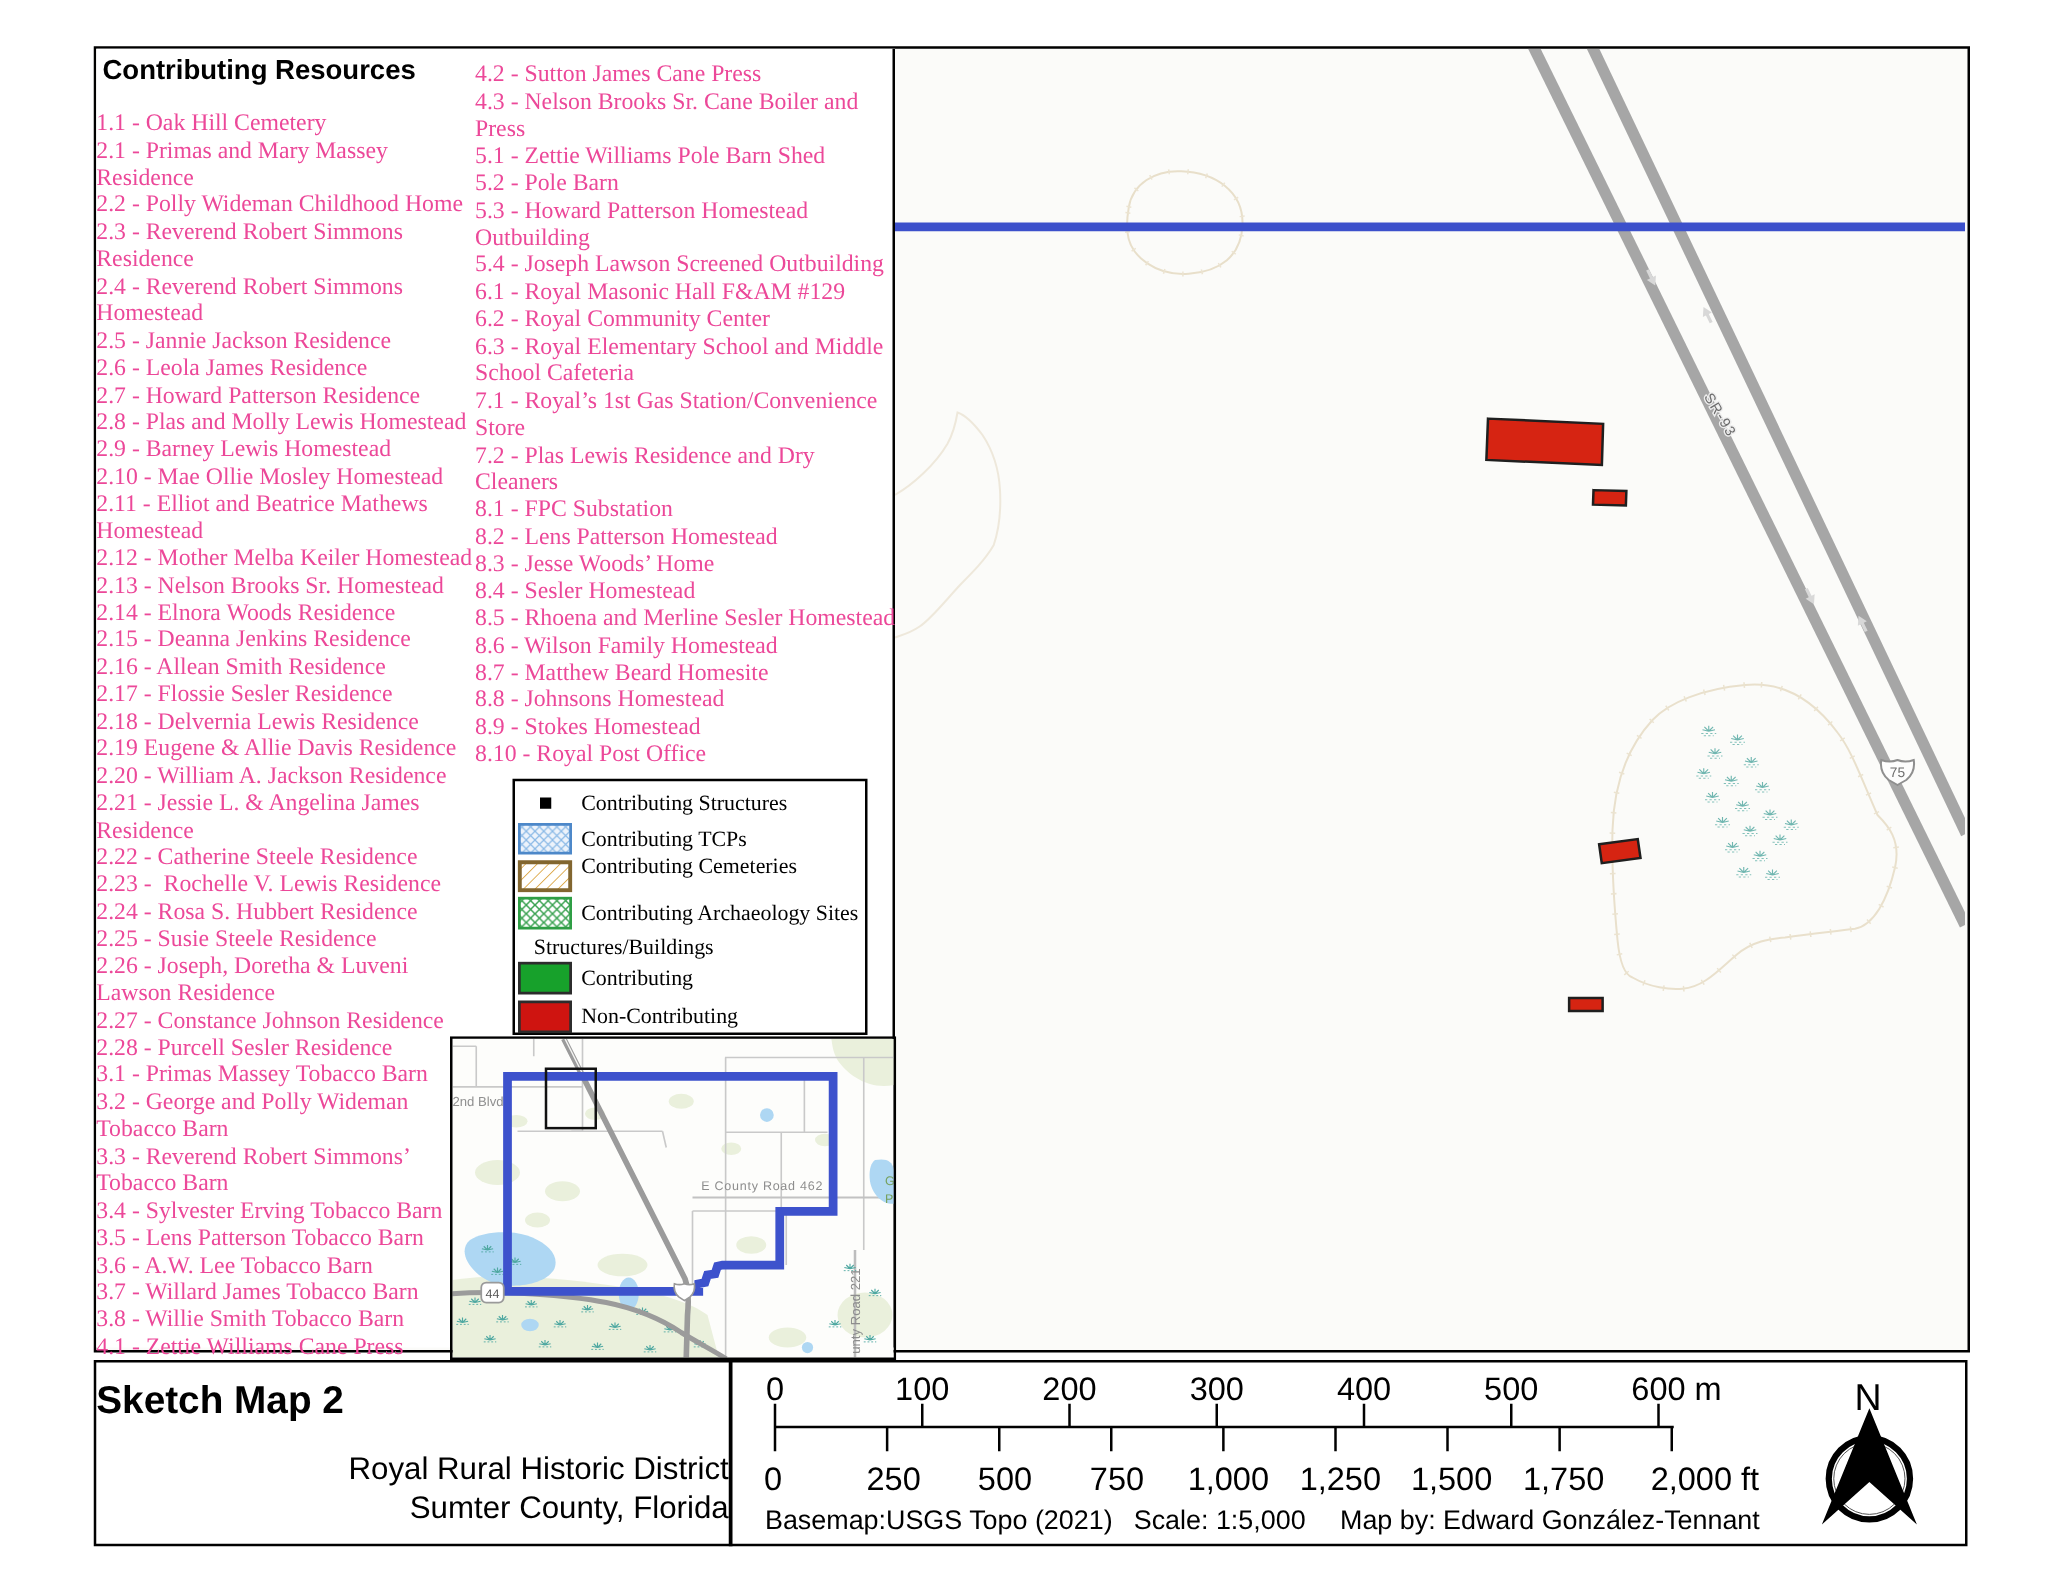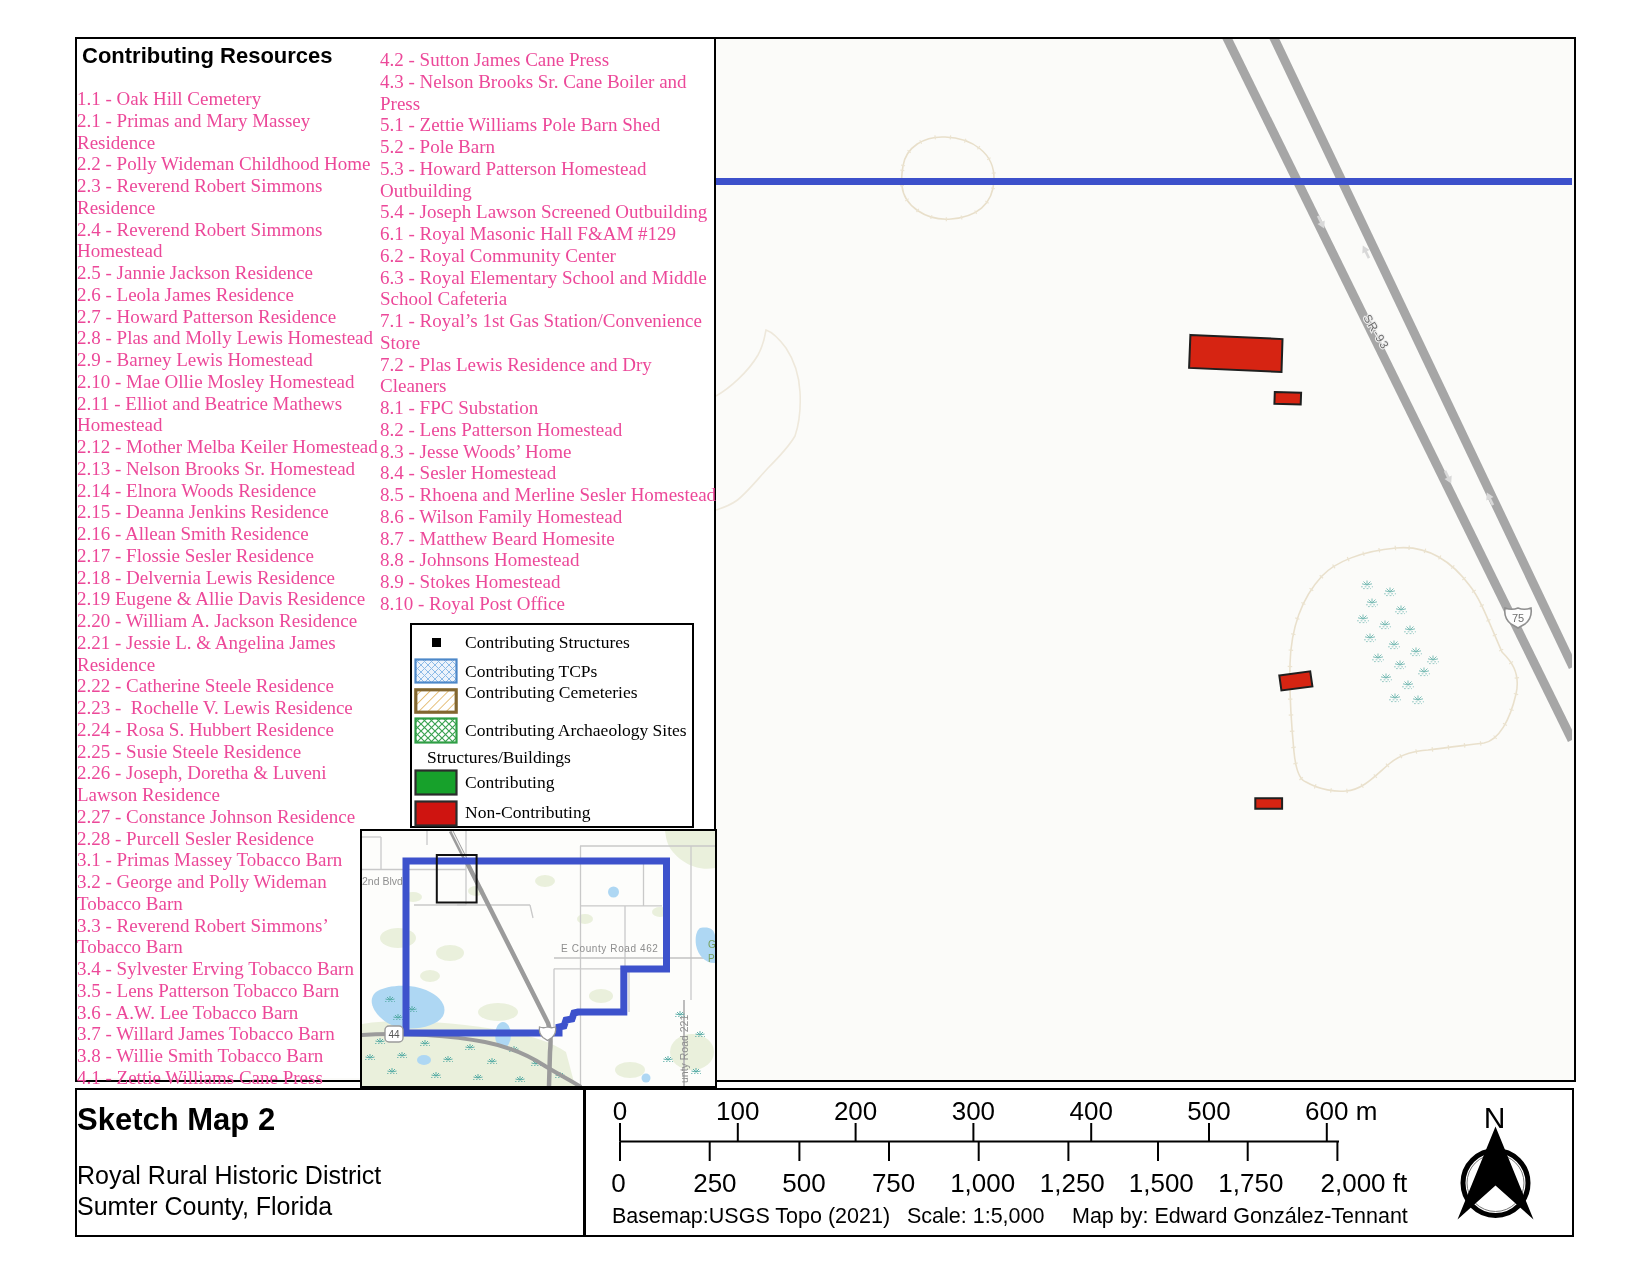--- a/index.html
+++ b/index.html
@@ -359,21 +359,21 @@
 
   <rect x="361" y="830" width="355" height="257" fill="none" stroke="#000" stroke-width="2"></rect>
 </svg>
 
 <div class="abs" style="left:75px;top:1088px;width:1495px;height:145px;border:2px solid #000;background:#fff;"></div>
 
 <div class="abs" style="left:583px;top:1088px;width:3px;height:149px;background:#000;"></div>
 
 <div class="abs" style="left:77px;top:1102.7px;width:506px;text-align:left;font-weight:bold;font-size:31px;line-height:34px;">Sketch Map 2</div>
 
-<div class="abs" style="left:77px;top:1159.7px;width:506px;text-align:left;font-size:25px;line-height:31px;">Royal Rural Historic District<br>Sumter County, Florida</div>
+<div class="abs" style="left:77px;top:1159.7px;width:506px;text-align:right;font-size:25px;line-height:31px;">Royal Rural Historic District<br>Sumter County, Florida</div>
 
 <svg class="abs" style="left:586px;top:1087px;" width="860" height="149" viewBox="0 0 860 149">
 
   <line x1="34" y1="54.5" x2="753" y2="54.5" stroke="#000" stroke-width="2"></line>
 
   <g stroke="#000" stroke-width="2">
     <line x1="34" y1="36" x2="34" y2="54.5"></line>
     <line x1="151.8" y1="36" x2="151.8" y2="54.5"></line>
     <line x1="269.6" y1="36" x2="269.6" y2="54.5"></line>
     <line x1="387.4" y1="36" x2="387.4" y2="54.5"></line>

